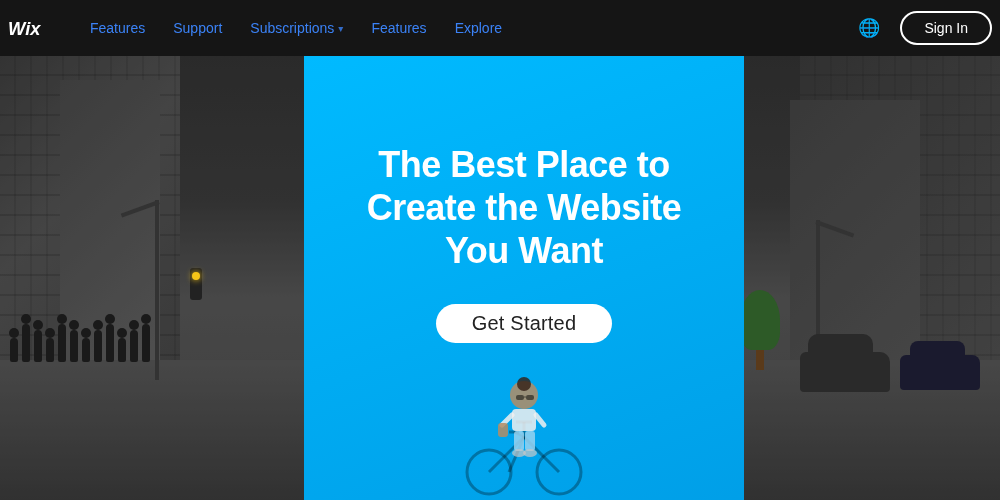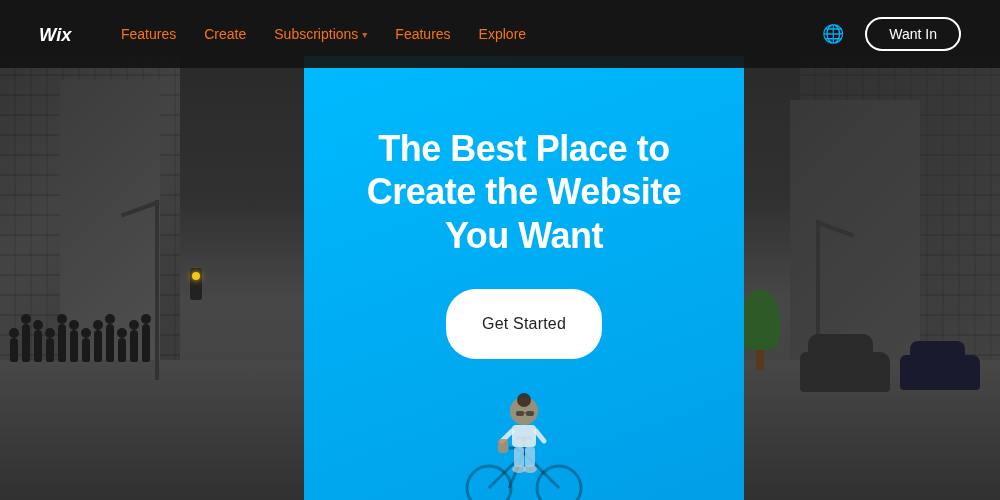--- a/index.html
+++ b/index.html
@@ -119,22 +119,22 @@
       line-height: 1.2;
       margin-bottom: 32px;
       letter-spacing: -0.5px;
     }
 
     .get-started-btn {
       background: #fff;
       color: #222;
       border: none;
       border-radius: 30px;
-      padding: 26px 36px;
-      font-size: 16px;
+      padding: 8px 36px;
+      font-size: 20px;
       font-weight: 500;
       cursor: pointer;
       letter-spacing: 0.2px;
     }
 
     
     .hero-figure {
       margin-top: 24px;
       width: 180px;
       height: 130px;
@@ -143,25 +143,25 @@
       align-items: flex-end;
       justify-content: center;
     }
 
     
 
     
     .navbar {
       position: absolute;
       top: 0; left: 0; right: 0;
-      height: 68px;
+      height: 56px;
       background: rgba(20, 20, 20, 0.92);
       display: flex;
       align-items: center;
-      padding: 0 39px;
+      padding: 0 8px;
       z-index: 20;
     }
 
     
     .wix-logo {
       display: flex;
       align-items: center;
       margin-right: 32px;
     }
 
@@ -171,21 +171,21 @@
     }
 
     .nav-links {
       display: flex;
       align-items: center;
       gap: 28px;
       flex: 1;
     }
 
     .nav-link {
-      color: #f97316;
+      color: #3b82f6;
       font-size: 14px;
       font-weight: 400;
       cursor: pointer;
       white-space: nowrap;
       display: flex;
       align-items: center;
       gap: 4px;
     }
 
     .nav-link .chevron {
@@ -469,26 +469,26 @@
 <nav class="navbar">
 
   <div class="wix-logo">
     <svg viewBox="0 0 60 28" fill="white" xmlns="http://www.w3.org/2000/svg">
       <text x="0" y="22" font-family="Arial Black, sans-serif" font-size="22" font-weight="900" font-style="italic" fill="white">Wix</text>
     </svg>
   </div>
 
   <div class="nav-links">
     <span class="nav-link">Features</span>
-    <span class="nav-link">Create</span>
+    <span class="nav-link">Support</span>
     <span class="nav-link">
       <span>Subscriptions</span>
       <span class="chevron">▾</span>
     </span>
     <span class="nav-link">Features</span>
     <span class="nav-link">Explore</span>
   </div>
 
   <div class="navbar-right">
     <span class="globe-icon" title="Language selector">🌐</span>
-    <button class="signin-btn">Want In</button>
+    <button class="signin-btn">Sign In</button>
   </div>
 </nav>
 
 </body></html>

